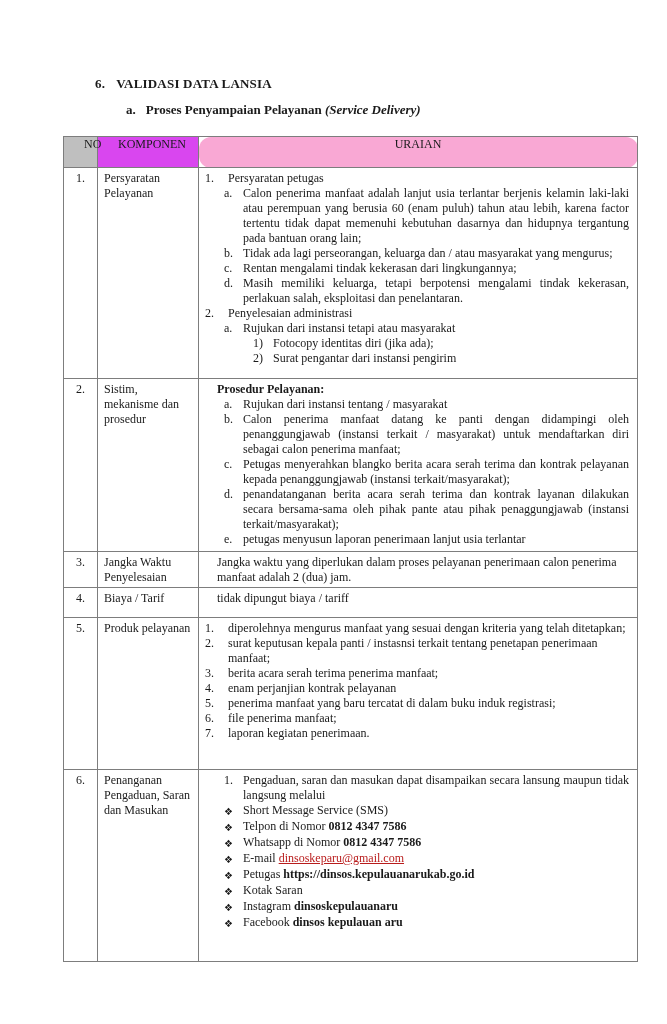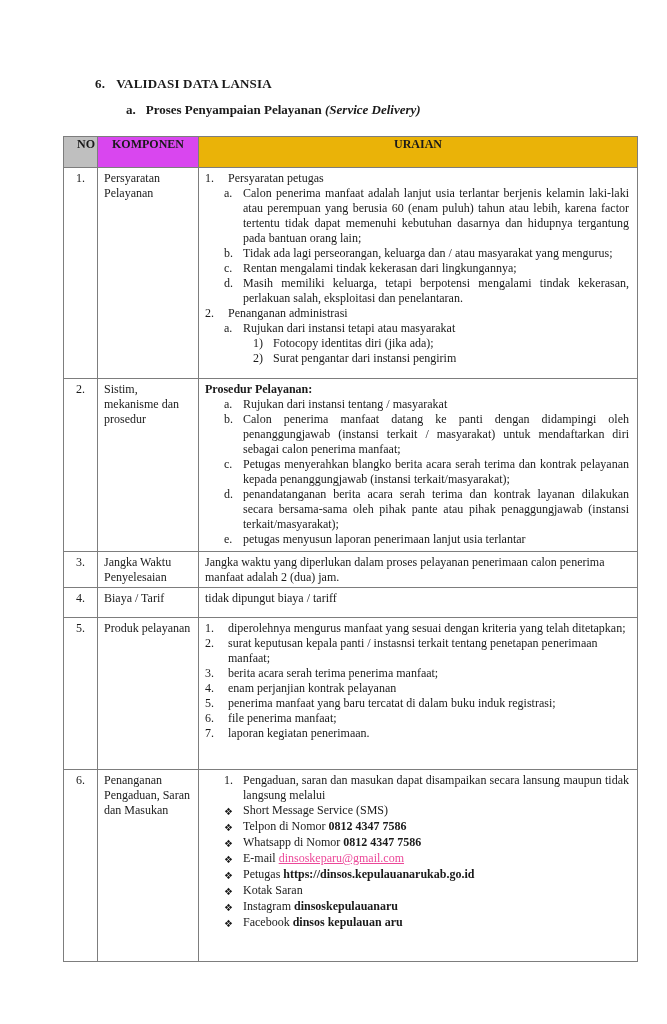--- a/index.html
+++ b/index.html
@@ -24,34 +24,34 @@
     border-collapse:collapse;table-layout:fixed;
   }
   table.svc th,table.svc td{
     border:1px solid #7d7d7d;vertical-align:top;
     font-size:12px;line-height:15px;
   }
   col.c-no{width:34px;}
   col.c-komp{width:101px;}
   col.c-ur{width:439px;}
   thead th{
-    background:#bfbfbf;font-weight:bold;text-align:center;
-    height:30px;vertical-align:middle;padding:0 13px;
+    background:#bfbfbf;font-weight:normal;text-align:center;
+    height:30px;vertical-align:middle;padding:0 20px;
   }
   td.no-cell{text-align:center;padding-top:3px;}
   td.komp-cell{padding:3px 4px 2px 6px;}
   td.ur-cell{padding:3px 8px 2px 6px;}
   .block{display:flex;}
   .block .marker{flex:0 0 auto;}
   .block .btxt{flex:1 1 auto;min-width:0;}
   .just .btxt{text-align:justify;}
   .ind0{margin-left:0;}   .ind0 > .marker{width:23px;}
   .ind1{margin-left:19px;}.ind1 > .marker{width:19px;}
   .ind2{margin-left:48px;}.ind2 > .marker{width:20px;}
-  .indp{margin-left:0;}
+  .indp{margin-left:12px;}
   .bold{font-weight:bold;}
   .marker.bullet{font-family:"DejaVu Sans",sans-serif;font-size:10px;padding-top:1px;}
   a.doc-link{color:#1262b3;text-decoration:underline;cursor:pointer;}
 </style>
 </head>
 <body>
 
 <div class="doc">
 
   <div class="heading">
@@ -70,21 +70,21 @@
   <table class="svc">
     <colgroup>
         <col class="c-no">
         <col class="c-komp">
         <col class="c-ur">
       </colgroup>
     <thead>
       <tr>
         <th style="background: rgb(191, 191, 191);">NO</th>
         <th style="background: #d946ef;">KOMPONEN</th>
-        <th style="background: #eab308;">URAIAN</th>
+        <th style="background: #f9a8d4; border-radius: 12px;">URAIAN</th>
       </tr>
     </thead>
     <tbody id="table-body">
         <tr style="height: 211px;">
           <td class="no-cell">1.</td>
           <td class="komp-cell">Persyaratan Pelayanan</td>
           <td class="ur-cell">
             <div class="block ind0">
               <span class="marker">1.</span>
               <span class="btxt"><span>Persyaratan petugas</span></span>
@@ -100,21 +100,21 @@
             <div class="block ind1">
               <span class="marker">c.</span>
               <span class="btxt"><span>Rentan mengalami tindak kekerasan dari lingkungannya;</span></span>
             </div>
             <div class="block ind1 just">
               <span class="marker">d.</span>
               <span class="btxt"><span>Masih memiliki keluarga, tetapi berpotensi mengalami tindak kekerasan, perlakuan salah, eksploitasi dan penelantaran.</span></span>
             </div>
             <div class="block ind0">
               <span class="marker">2.</span>
-              <span class="btxt"><span>Penanganan administrasi</span></span>
+              <span class="btxt"><span>Penyelesaian administrasi</span></span>
             </div>
             <div class="block ind1">
               <span class="marker">a.</span>
               <span class="btxt"><span>Rujukan dari instansi tetapi atau masyarakat</span></span>
             </div>
             <div class="block ind2">
               <span class="marker">1)</span>
               <span class="btxt"><span>Fotocopy identitas diri (jika ada);</span></span>
             </div>
             <div class="block ind2">
@@ -219,21 +219,21 @@
             <div class="block ind1">
               <span class="marker bullet">❖</span>
               <span class="btxt"><span>Telpon di Nomor </span><span class="bold">0812 4347 7586</span></span>
             </div>
             <div class="block ind1">
               <span class="marker bullet">❖</span>
               <span class="btxt"><span>Whatsapp di Nomor </span><span class="bold">0812 4347 7586</span></span>
             </div>
             <div class="block ind1">
               <span class="marker bullet">❖</span>
-              <span class="btxt"><span>E-mail </span><a class="doc-link" href="#" style="color: #ec4899;">dinsoskeparu@gmail.com</a></span>
+              <span class="btxt"><span>E-mail </span><a class="doc-link" href="#" style="color: #b91c1c;">dinsoskeparu@gmail.com</a></span>
             </div>
             <div class="block ind1">
               <span class="marker bullet">❖</span>
               <span class="btxt"><span>Petugas </span><span class="bold">https://dinsos.kepulauanarukab.go.id</span></span>
             </div>
             <div class="block ind1">
               <span class="marker bullet">❖</span>
               <span class="btxt"><span>Kotak Saran</span></span>
             </div>
             <div class="block ind1">

